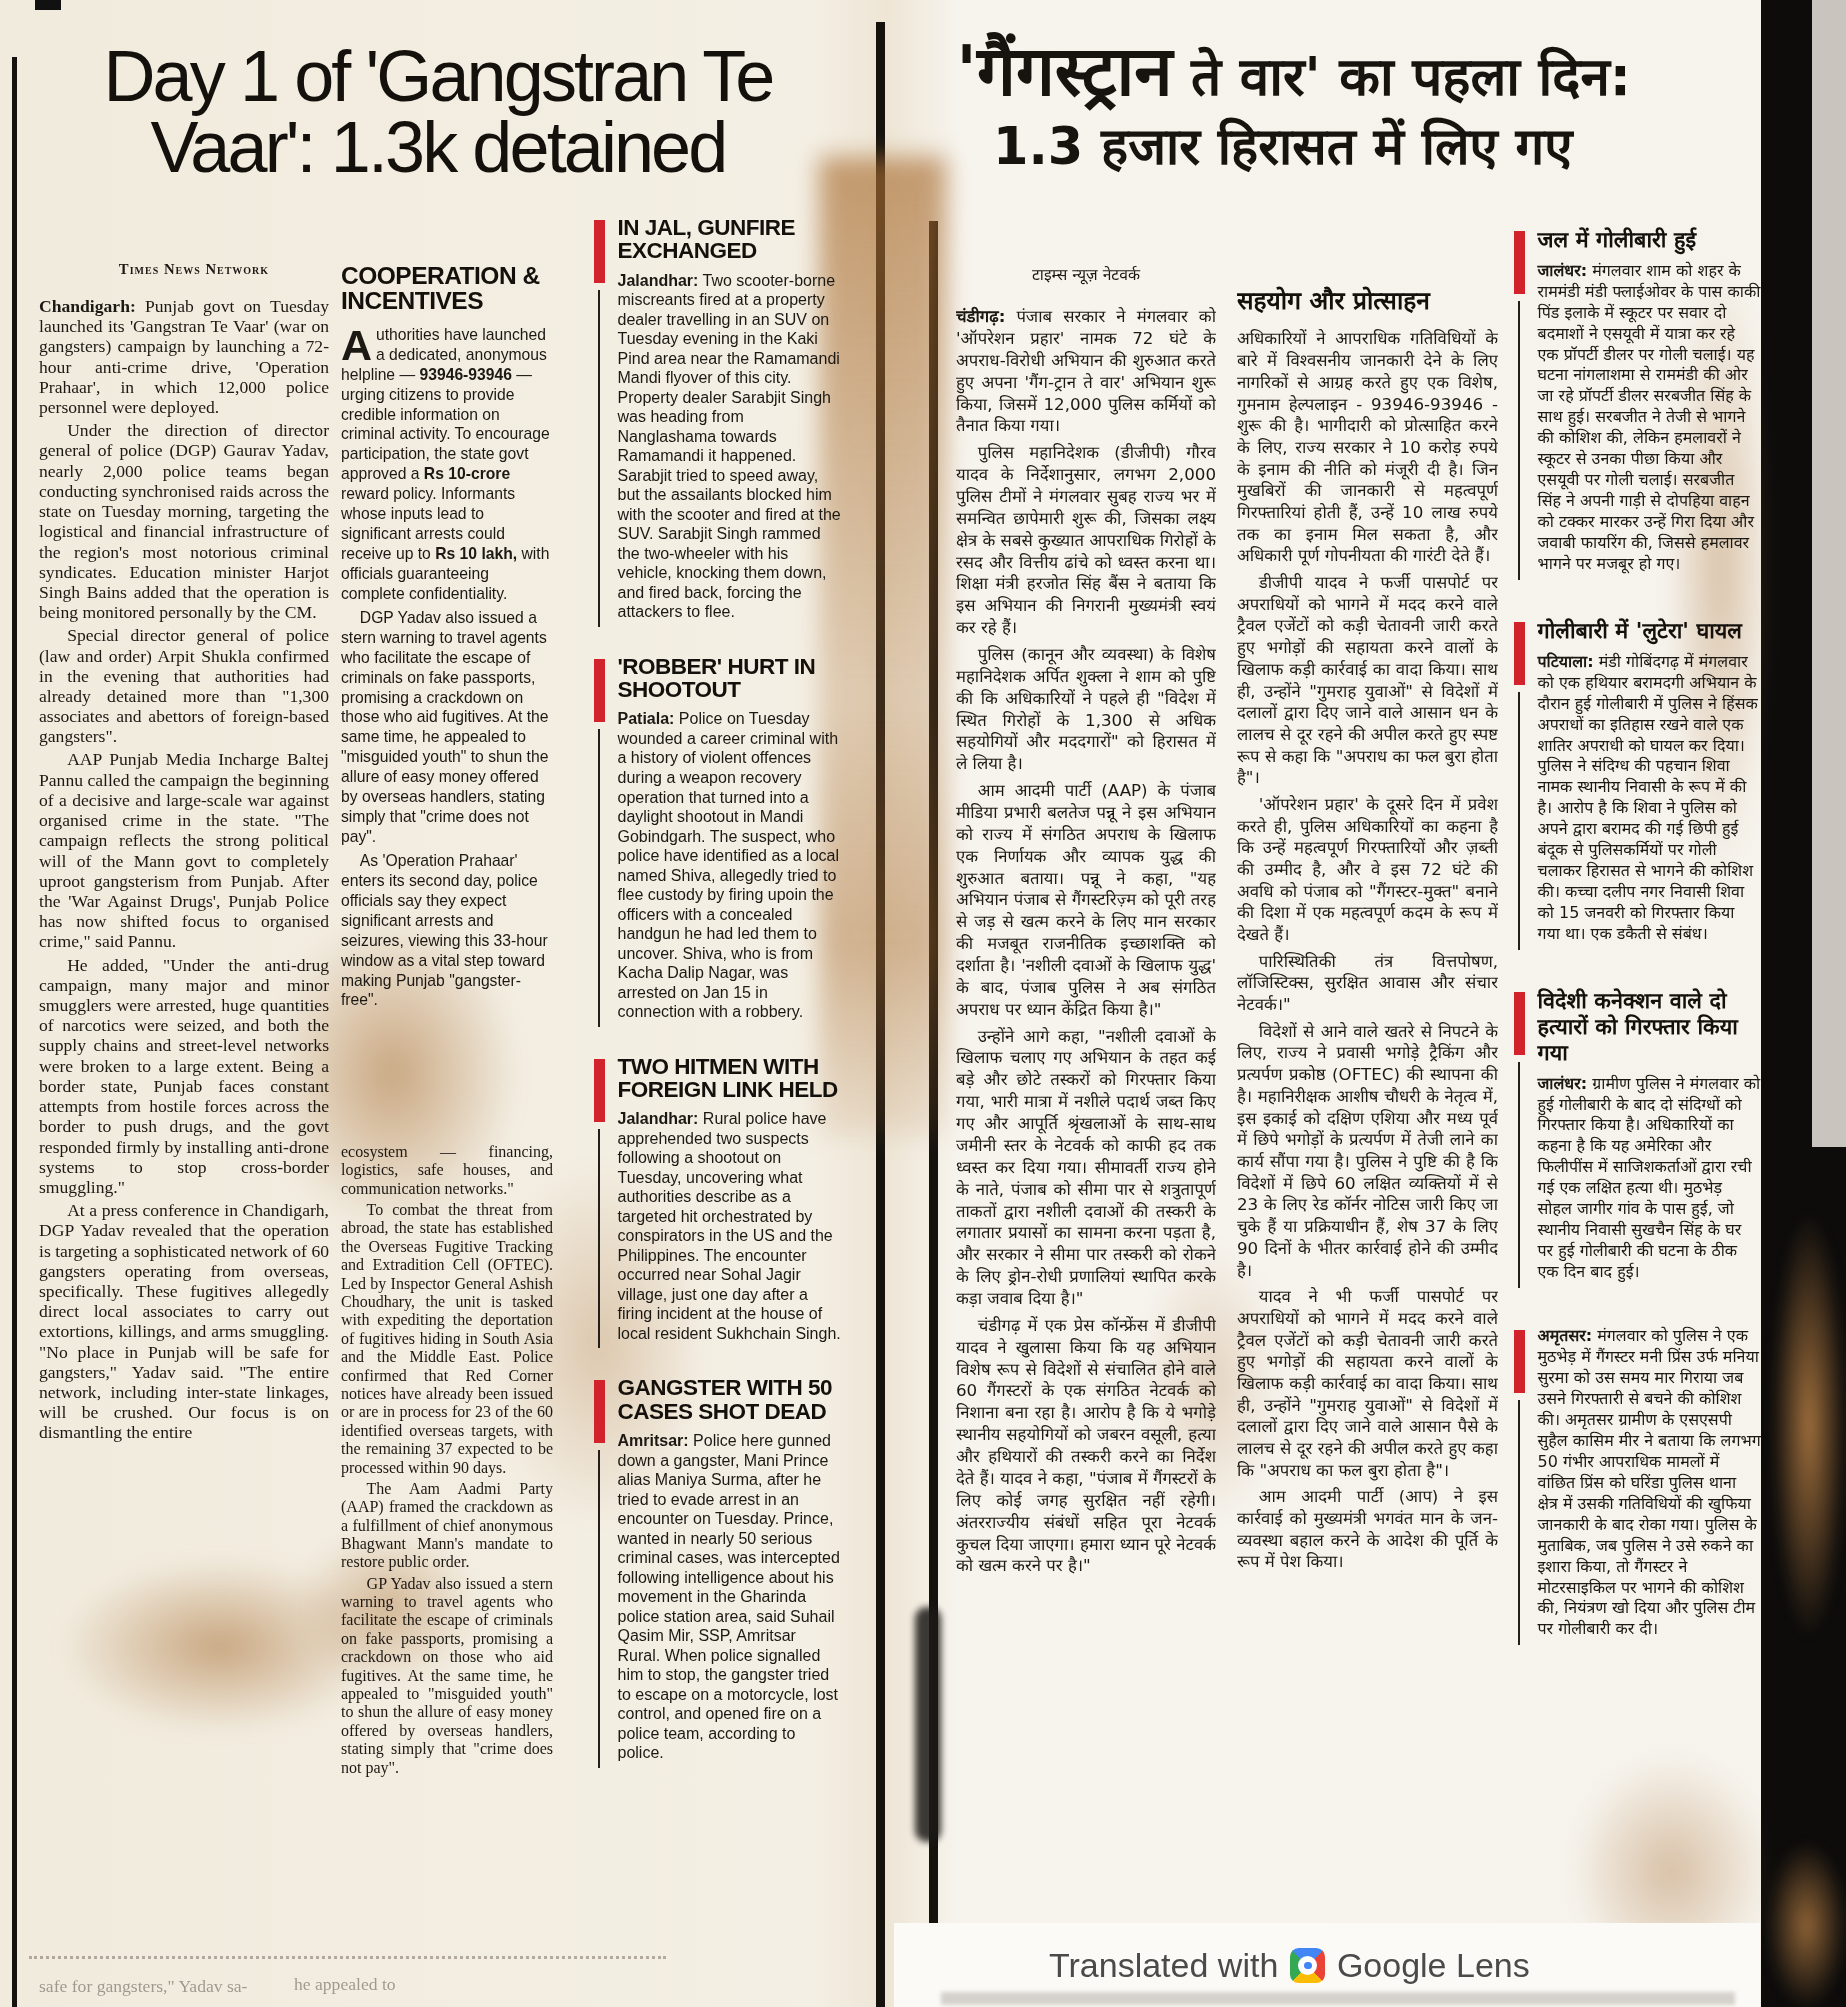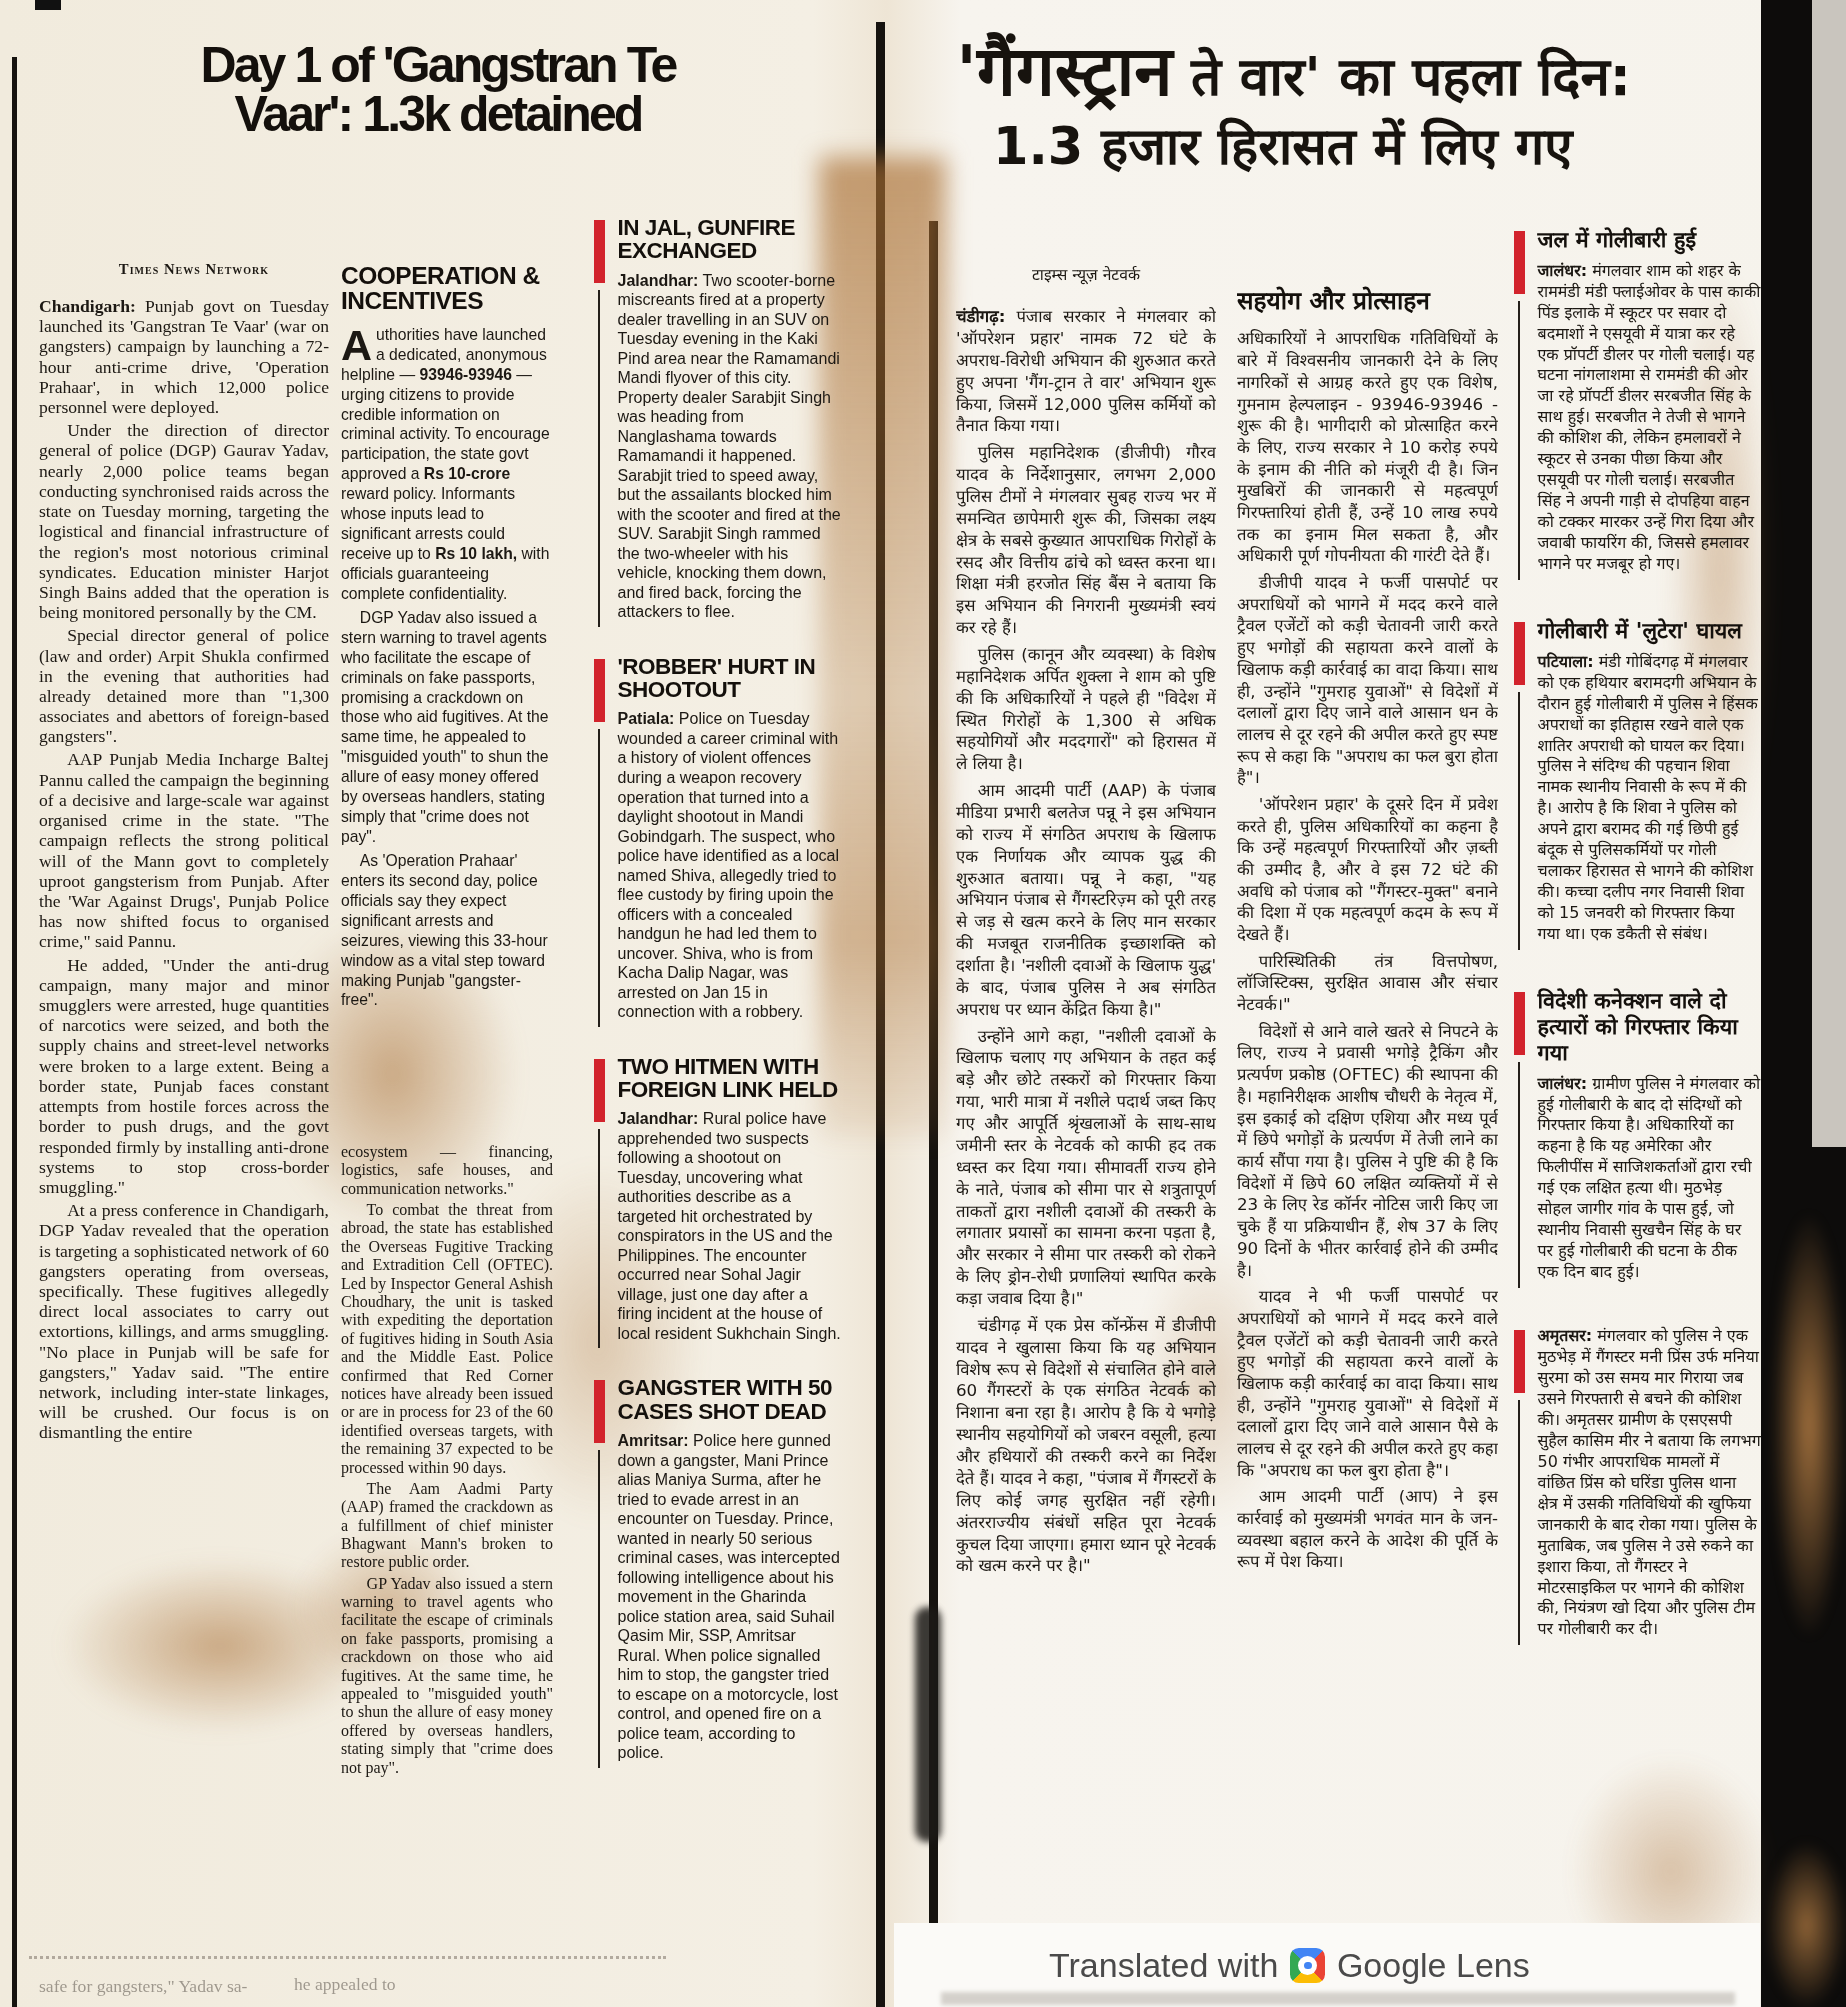--- a/index.html
+++ b/index.html
@@ -14,21 +14,21 @@
   .edge-tan2{position:absolute;left:1767px;top:1843px;width:79px;height:165px;background:radial-gradient(ellipse,rgba(176,122,66,.8),rgba(176,122,66,0) 72%);filter:blur(5.9px);}
   .corner-mark{position:absolute;left:35px;top:0;width:25.5px;height:9.8px;background:#111;}
   
   .stain{position:absolute;pointer-events:none;border-radius:50%;filter:blur(9.8px);}
   .tan{background:radial-gradient(ellipse,rgba(168,111,53,.55),rgba(168,111,53,0) 70%);}
   .fold-stain{position:absolute;left:819px;top:157px;width:127px;height:980px;filter:blur(11.8px);
       background:linear-gradient(180deg,rgba(169,110,50,.65),rgba(169,110,50,.25) 55%,rgba(169,110,50,.45) 80%,rgba(169,110,50,.1));}
   .black-streak{position:absolute;left:915px;top:1607px;width:25.5px;height:235px;background:#1c1a17;border-radius:11.8px;filter:blur(3.9px);opacity:.85;}
   
   .eng-headline{position:absolute;left:29px;top:41px;width:818px;text-align:center;
-      font-family:"Liberation Sans",sans-serif;font-weight:bold;font-size:50px;line-height:.98;
+      font-family:"Liberation Sans",sans-serif;font-weight:normal;font-size:72px;line-height:.98;
       letter-spacing:-2.9px;color:#14100c;}
   .byline-eng{position:absolute;left:49px;top:261px;width:290px;text-align:center;
       font-weight:bold;font-size:14.7px;letter-spacing:1px;font-variant:small-caps;}
   
   .col1e{position:absolute;left:39px;top:296px;width:290px;height:1658px;overflow:hidden;
       font-size:17.6px;line-height:1.15;text-align:justify;}
   .col1e p,.col2e p{margin:0 0 2.9px 0;text-indent:1.6em;}
   .col1e p.first{text-indent:0;}
   b.lead{font-weight:bold;}
   .box{position:absolute;left:341px;top:263px;width:212px;font-family:"Liberation Sans",sans-serif;}
@@ -122,21 +122,21 @@
     <div class="box-body">
       <p><span class="dropcap">A</span><span>uthorities have launched a dedicated, anonymous helpline — </span><b>93946-93946</b><span> — urging citizens to provide credible information on criminal activity. To encourage participation, the state govt approved a </span><b>Rs 10-crore</b><span> reward policy. Informants whose inputs lead to significant arrests could receive up to </span><b>Rs 10 lakh,</b><span> with officials guaranteeing complete confidentiality.</span></p>
       <p class="ind">DGP Yadav also issued a stern warning to travel agents who facilitate the escape of criminals on fake passports, promising a crackdown on those who aid fugitives. At the same time, he appealed to "misguided youth" to shun the allure of easy money offered by overseas handlers, stating simply that "crime does not pay".</p>
       <p class="ind">As 'Operation Prahaar' enters its second day, police officials say they expect significant arrests and seizures, viewing this 33-hour window as a vital step toward making Punjab "gangster-free".</p>
     </div>
   </div>
 
   <div class="col2e">
     <p class="first">ecosystem — financing, logistics, safe houses, and communication networks."</p>
     <p>To combat the threat from abroad, the state has established the Overseas Fugitive Tracking and Extradition Cell (OFTEC). Led by Inspector General Ashish Choudhary, the unit is tasked with expediting the deportation of fugitives hiding in South Asia and the Middle East. Police confirmed that Red Corner notices have already been issued or are in process for 23 of the 60 identified overseas targets, with the remaining 37 expected to be processed within 90 days.</p>
-    <p>The Aam Aadmi Party (AAP) framed the crackdown as a fulfillment of chief minister Bhagwant Mann's broken to restore public order.</p>
+    <p>The Aam Aadmi Party (AAP) framed the crackdown as a fulfillment of chief anonymous Bhagwant Mann's mandate to restore public order.</p>
     <p>GP Yadav also issued a stern warning to travel agents who facilitate the escape of criminals on fake passports, promising a crackdown on those who aid fugitives. At the same time, he appealed to "misguided youth" to shun the allure of easy money offered by overseas handlers, stating simply that "crime does not pay".</p>
   </div>
 
   <div class="col3e">
     <div class="substory">
       <div class="redbar"></div>
       <div class="srule"></div>
       <div class="sub-title">IN JAL, GUNFIRE EXCHANGED</div>
       <p class="sub-body"><b class="lead">Jalandhar:</b><span> Two scooter-borne miscreants fired at a property dealer travelling in an SUV on Tuesday evening in the Kaki Pind area near the Ramamandi Mandi flyover of this city. Property dealer Sarabjit Singh was heading from Nanglashama towards Ramamandi it happened. Sarabjit tried to speed away, but the assailants blocked him with the scooter and fired at the SUV. Sarabjit Singh rammed the two-wheeler with his vehicle, knocking them down, and fired back, forcing the attackers to flee.</span></p>
     </div>

